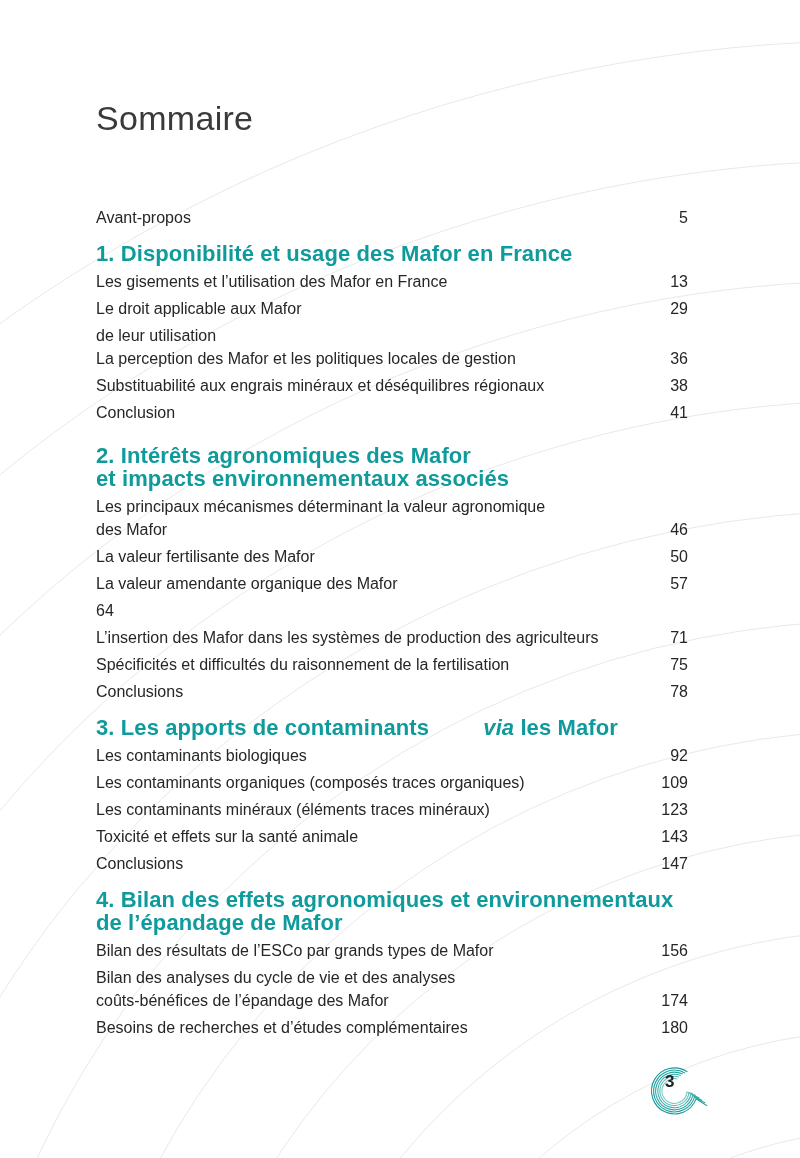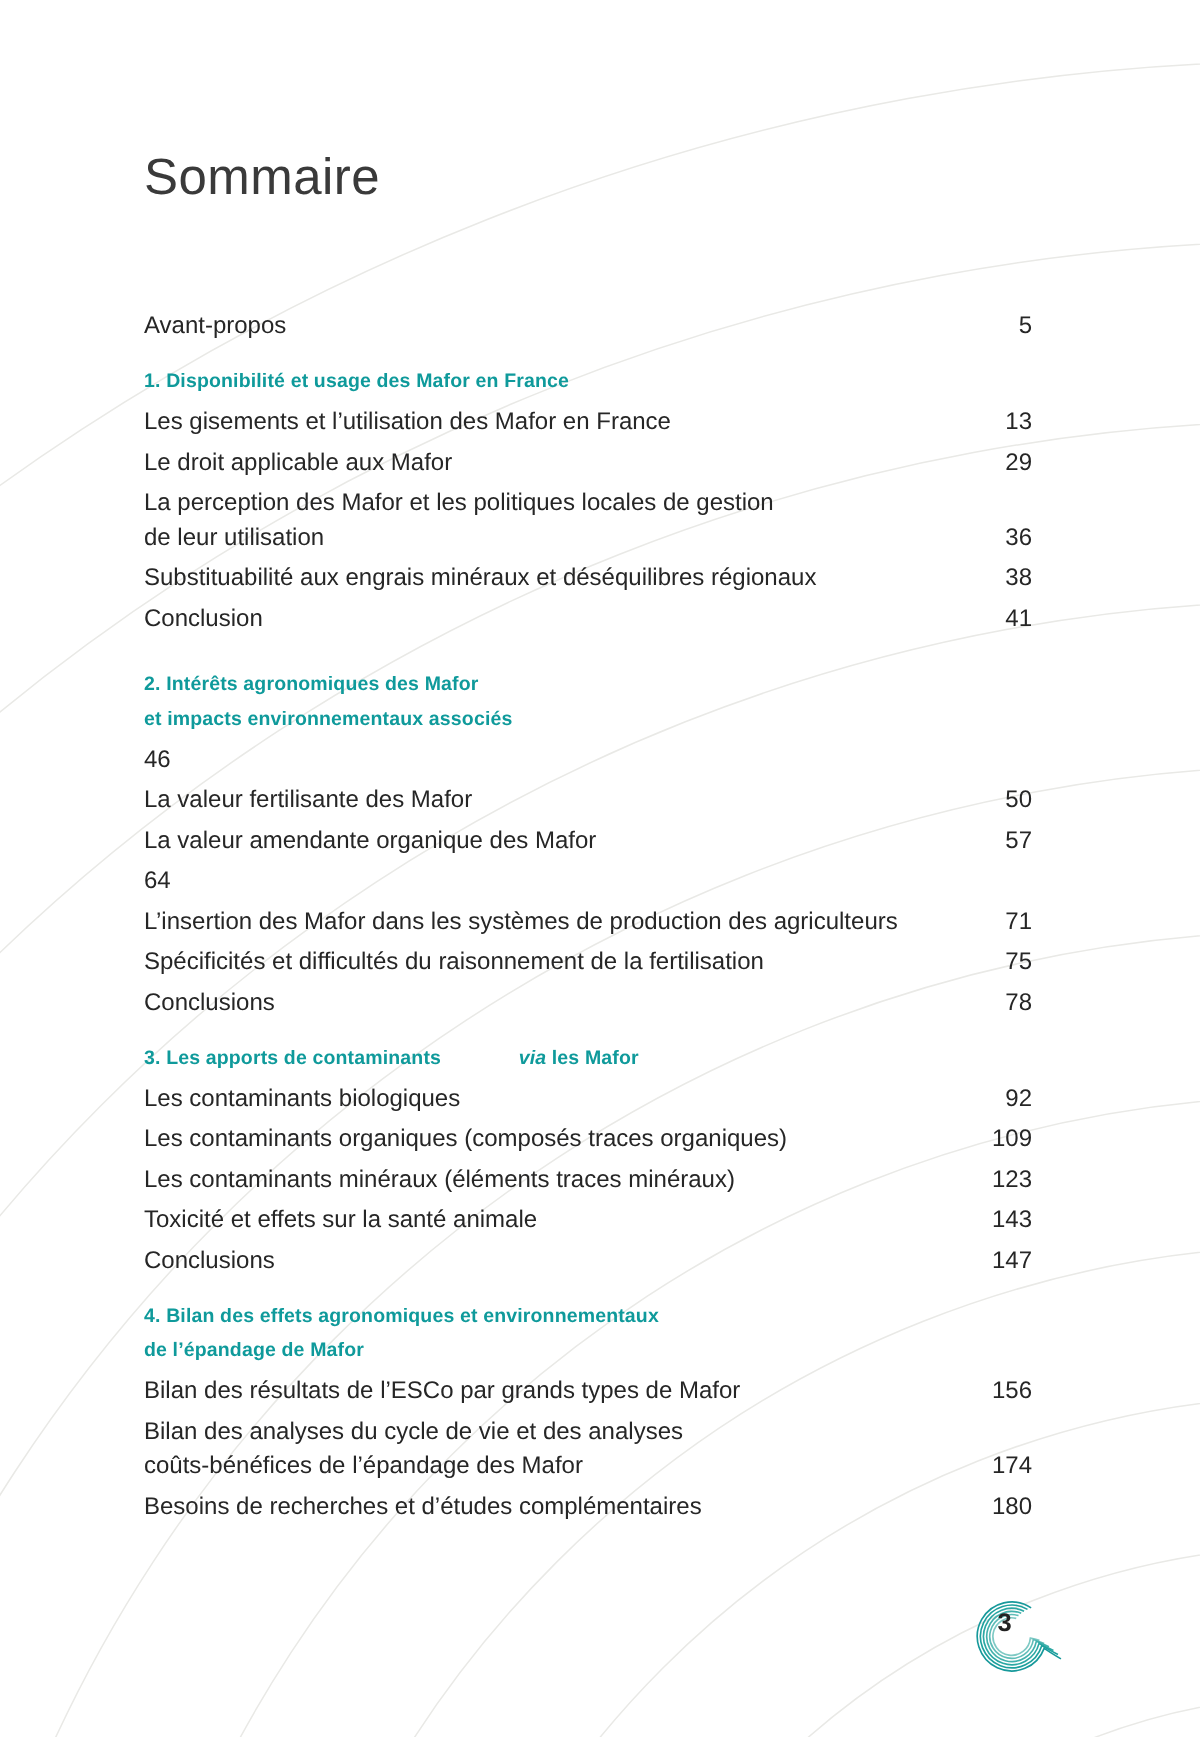--- a/index.html
+++ b/index.html
@@ -14,21 +14,21 @@
   .content { position:absolute; left:96px; top:0; width:592px; }
   .doc-title { margin-top:99px; font-size:34px; font-weight:400; color:#3a3a3a; letter-spacing:0.3px; }
   .toc { margin-top:68px; }
   .toc-row {
     display:flex; justify-content:space-between; align-items:flex-end;
     column-gap:4px; margin-bottom:4px; font-size:16px; line-height:23px; color:#262626;
   }
   .toc-label { }
   .toc-line { display:block; }
   .toc-page { flex:none; }
-  .section-title { margin:13px 0 5px 0; font-size:13px; font-weight:700; color:#0f9a9b; line-height:23px; letter-spacing:0.1px; }
+  .section-title { margin:13px 0 5px 0; font-size:22px; font-weight:700; color:#0f9a9b; line-height:23px; letter-spacing:0.1px; }
   .section-title .line { display:block; }
   .i { font-style:italic;margin-left:48px; }
   .page-mark { position:absolute; left:648px; top:1062px; width:64px; height:64px; }
   .page-mark svg { position:absolute; left:0; top:0; }
   .page-num { position:absolute; left:17px; top:10px; font-size:17px; font-weight:700; color:#222222; }
 </style>
 </head>
 <body>
 
 <div class="page">
@@ -66,42 +66,46 @@
             <span class="toc-page">13</span>
           </div>
           <div class="toc-row">
             <span class="toc-label">
               <span class="toc-line">Le droit applicable aux Mafor</span>
             </span>
             <span class="toc-page">29</span>
           </div>
           <div class="toc-row">
             <span class="toc-label">
+              <span class="toc-line">de leur utilisation</span>
               <span class="toc-line">La perception des Mafor et les politiques locales de gestion</span>
-              <span class="toc-line">de leur utilisation</span>
             </span>
             <span class="toc-page">36</span>
           </div>
           <div class="toc-row">
             <span class="toc-label">
               <span class="toc-line">Substituabilité aux engrais minéraux et déséquilibres régionaux</span>
             </span>
             <span class="toc-page">38</span>
           </div>
           <div class="toc-row">
             <span class="toc-label">
               <span class="toc-line">Conclusion</span>
             </span>
             <span class="toc-page">41</span>
           </div>
           <h2 class="section-title" style="color: rgb(15, 154, 155); margin-top: 20px;">
             <span class="line"><span>2. Intérêts agronomiques des Mafor</span></span>
             <span class="line"><span>et impacts environnementaux associés</span></span>
           </h2>
           <div class="toc-row">
+            <span class="toc-label">
+              <span class="toc-line">Les principaux mécanismes déterminant la valeur agronomique</span>
+              <span class="toc-line">des Mafor</span>
+            </span>
             <span class="toc-page">46</span>
           </div>
           <div class="toc-row">
             <span class="toc-label">
               <span class="toc-line">La valeur fertilisante des Mafor</span>
             </span>
             <span class="toc-page">50</span>
           </div>
           <div class="toc-row">
             <span class="toc-label">

